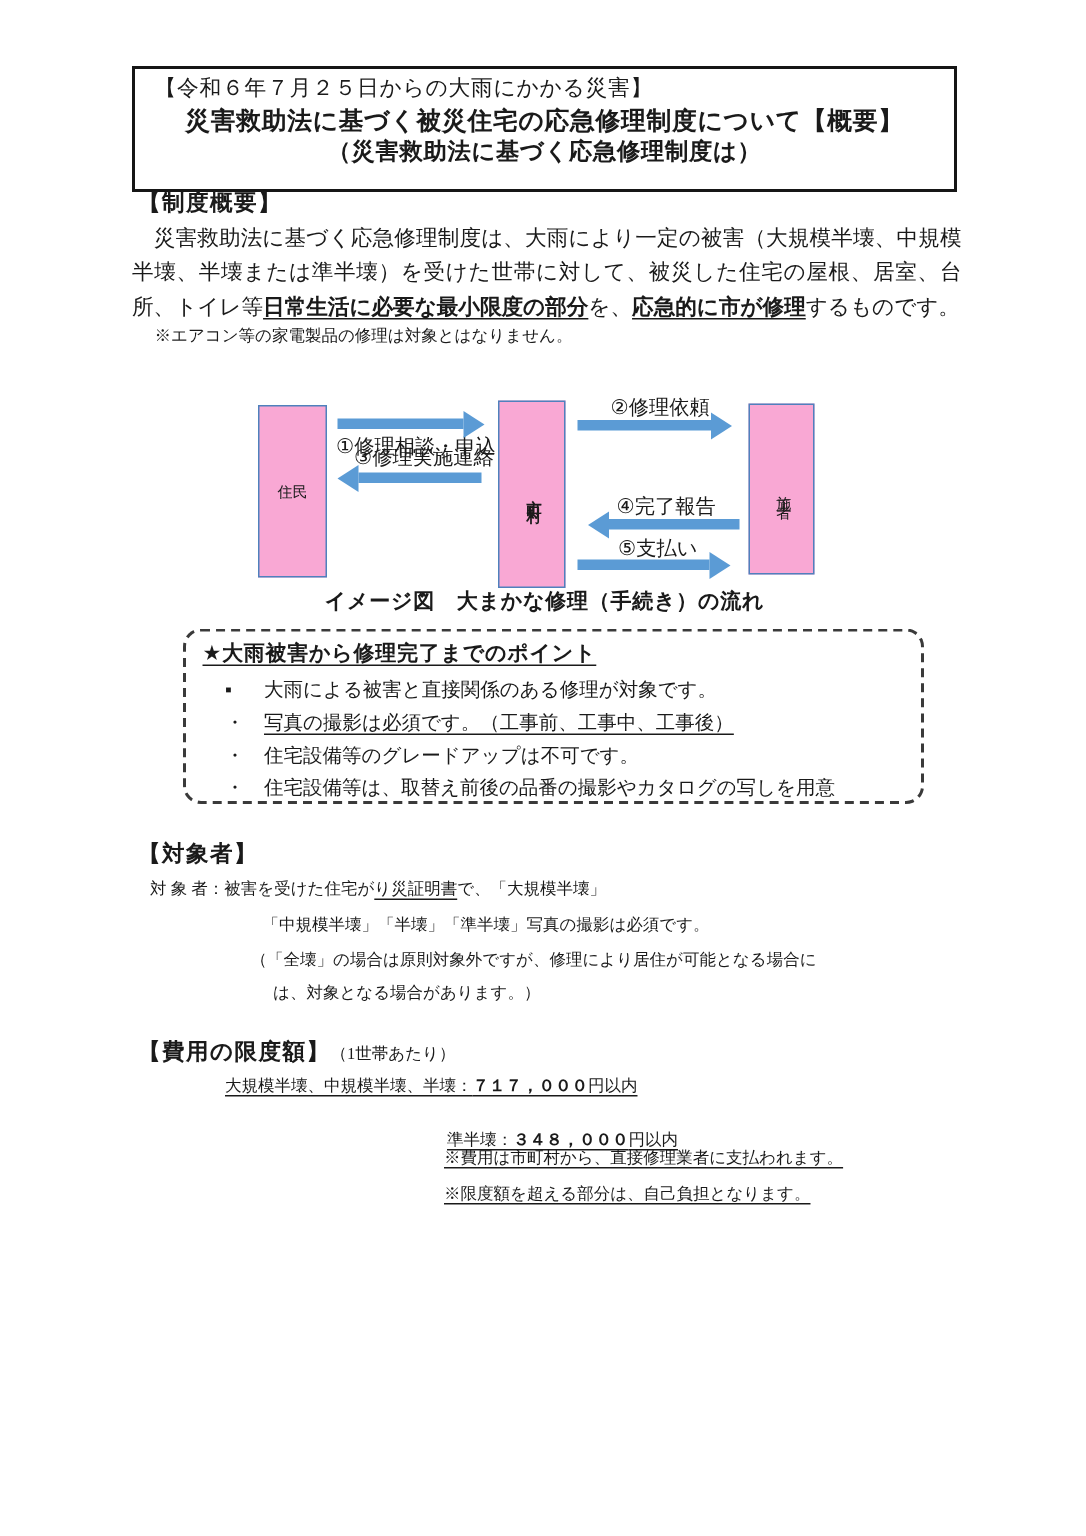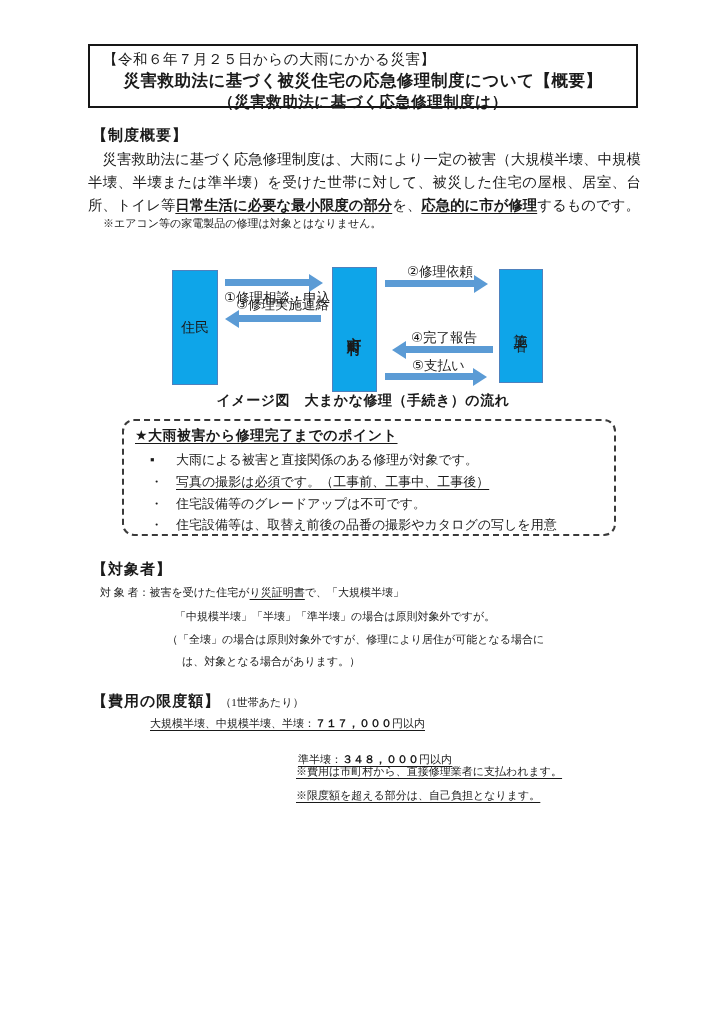--- a/index.html
+++ b/index.html
@@ -10,21 +10,21 @@
     background:#ffffff;
     margin:0 auto;
     overflow:hidden;
     color:#1a1a1a;
     font-family:"Liberation Serif","DejaVu Serif",serif;
   }
   .abs { position:absolute; }
 
   
   .title-box {
-    left:88px; top:44px; width:550px; height:64px;
+    left:88px; top:44px; width:550px; height:84px;
     border:2px solid #161616;
     padding-top:3px;
   }
   .title-tag   { font-size:14.5px; line-height:20px; padding-left:13px; letter-spacing:.5px; }
   .title-main  { font-size:16.5px; line-height:23px; font-weight:bold; text-align:center; letter-spacing:.5px; }
   .title-sub   { font-size:15.5px; line-height:20px; font-weight:bold; text-align:center; letter-spacing:.5px; }
 
   .sec-heading { font-size:15px; font-weight:bold; letter-spacing:1px; }
 
   
@@ -32,24 +32,24 @@
     left:88px; top:148px; width:553px;
     font-size:14.4px; line-height:23px;
     text-align:justify;
   }
   .bu { font-weight:bold; text-decoration:underline; text-underline-offset:3px; }
   .u  { text-decoration:underline; text-underline-offset:3px; }
 
   
   .flow-box {
     border:1.5px solid var(--box-border-color,#4f81bd);
-    background:#0ea5e9;
+    background:#f9a8d4;
     display:flex; align-items:center; justify-content:center;
     font-family:"Liberation Sans","DejaVu Sans",sans-serif;
-    font-size:14px;
+    font-size:10px;
   }
   .vtext { writing-mode:vertical-rl; text-orientation:upright; letter-spacing:3px; }
   .arrow { height:7px; background:var(--arrow-color,#5b9bd5); }
   .arrow.r::after {
     content:""; position:absolute; left:100%; top:-5.5px;
     border-left:14px solid var(--arrow-color,#5b9bd5);
     border-top:9px solid transparent; border-bottom:9px solid transparent;
   }
   .arrow.l::before {
     content:""; position:absolute; right:100%; top:-5.5px;
@@ -144,21 +144,21 @@
       <span class="marker">・</span><span class="txt">住宅設備等のグレードアップは不可です。</span>
     </div>
     <div class="point-item" style="top:95px;">
       <span class="marker">・</span><span class="txt">住宅設備等は、取替え前後の品番の撮影やカタログの写しを用意</span>
     </div>
   </div>
 
   <div class="abs sec-heading" style="left:92px; top:560px;">【対象者】</div>
 
   <div class="abs line" style="left:100px; top:585px;"><span>対 象 者：</span><span>被害を受けた住宅が</span><span class="u">り災証明書</span><span>で、「大規模半壊」</span></div>
-  <div class="abs line" style="left:175px; top:609px;">「中規模半壊」「半壊」「準半壊」の場合は原則対象外ですが。</div>
+  <div class="abs line" style="left:175px; top:609px;">「中規模半壊」「半壊」「準半壊」写真の撮影は必須です。</div>
   <div class="abs line" style="left:167px; top:632px;">（「全壊」の場合は原則対象外ですが、修理により居住が可能となる場合に</div>
   <div class="abs line" style="left:182px; top:654px;">は、対象となる場合があります。）</div>
 
   <div class="abs" style="left:92px; top:692px; white-space:nowrap;">
     <span class="sec-heading">【費用の限度額】</span><span class="line">（1世帯あたり）</span>
   </div>
 
   <div class="abs line u" style="left:150px; top:716px;"><span>大規模半壊、中規模半壊、半壊：</span><span class="amount">７１７，０００</span><span>円以内</span></div>
 
   <div class="abs line u" style="left:298px; top:740px;margin-top:12px;"><span>準半壊：</span><span class="amount">３４８，０００</span><span>円以内</span></div>

